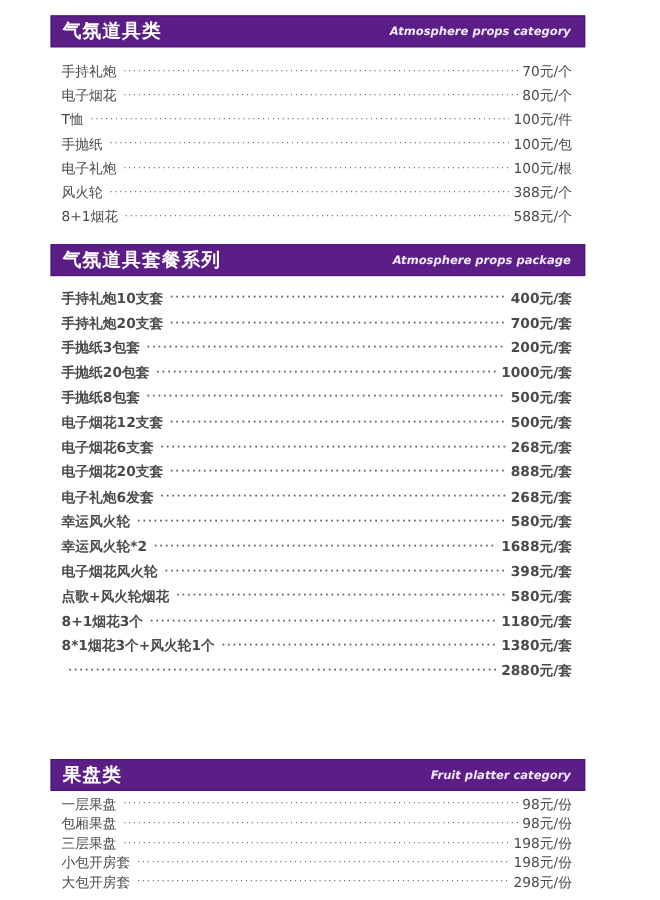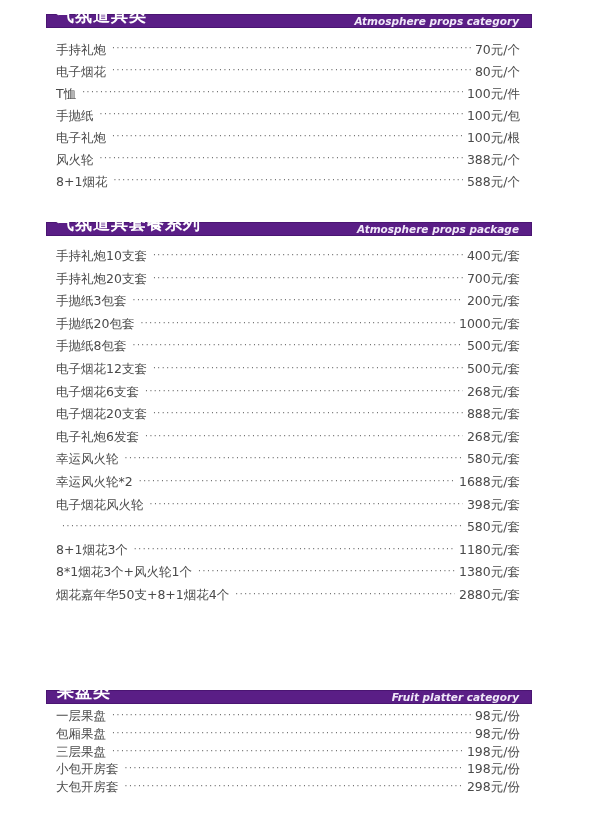--- a/index.html
+++ b/index.html
@@ -14,26 +14,26 @@
       overflow: hidden;
       font-family: "DejaVu Sans", "Liberation Sans", sans-serif;
       color: #4a4a4a;
     }
     .section {
       position: absolute;
       left: 46px;
       width: 486px;
     }
     .banner {
-      height: 14px;
+      height: 29px;
       background: #5a1e86;
       border: 1px solid #4a1572;
       box-sizing: border-box;
       display: flex;
-      align-items: flex-end;
+      align-items: center;
       justify-content: space-between;
       padding: 0 12px 0 10px;
       color: #ffffff;
     }
     .banner-title {
       font-family: "DejaVu Sans", sans-serif;
       font-weight: bold;
       font-size: 17px;
       letter-spacing: 1px;
     }
@@ -70,25 +70,25 @@
     }
     .row .dots::before {
       content: "··········································································································································";
     }
     .row .price {
       flex: 0 0 auto;
       text-align: right;
     }
     .s1 { top: 14px; }
     .s1 .items { padding-top: 11px; }
-    .s1 .row { height: 22px; line-height: 22px; align-items: center; }
+    .s1 .row { height: 22px; line-height: 22px; }
 
     .s2 { top: 222px; }
     .s2 .items { padding-top: 9px; }
-    .s2 .row { height: 22.6px; line-height: 22.6px; }
+    .s2 .row { height: 22.6px; line-height: 22.6px; font-weight: bold; }
 
     .s3 { top: 661px; margin-top: 29px; }
     .s3 .items { padding-top: 3px; }
     .s3 .row { height: 17.8px; line-height: 17.8px; }
   </style>
 </head>
 <body>
 
 <div class="section s1">
   <div class="banner">
@@ -194,35 +194,35 @@
         <span class="name">幸运风火轮*2</span>
         <span class="dots"></span>
         <span class="price">1688元/套</span>
       </div>
     <div class="row">
         <span class="name">电子烟花风火轮</span>
         <span class="dots"></span>
         <span class="price">398元/套</span>
       </div>
     <div class="row">
+        <span class="name">点歌+风火轮烟花</span>
         <span class="dots"></span>
         <span class="price">580元/套</span>
       </div>
     <div class="row">
         <span class="name">8+1烟花3个</span>
         <span class="dots"></span>
         <span class="price">1180元/套</span>
       </div>
     <div class="row">
         <span class="name">8*1烟花3个+风火轮1个</span>
         <span class="dots"></span>
         <span class="price">1380元/套</span>
       </div>
     <div class="row">
-        <span class="name">烟花嘉年华50支+8+1烟花4个</span>
         <span class="dots"></span>
         <span class="price">2880元/套</span>
       </div>
   </div>
 </div>
 
 <div class="section s3">
   <div class="banner">
     <span class="banner-title">果盘类</span>
     <span class="banner-sub">Fruit platter category</span>

